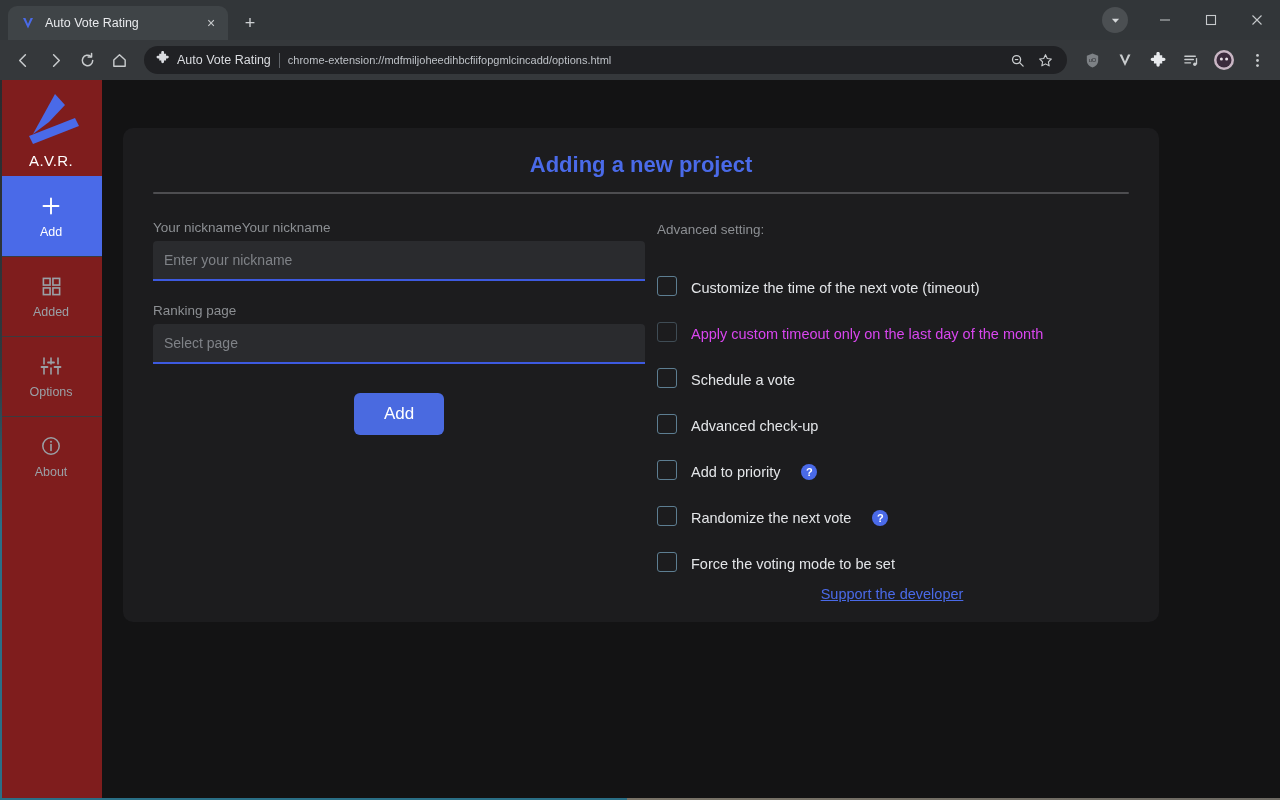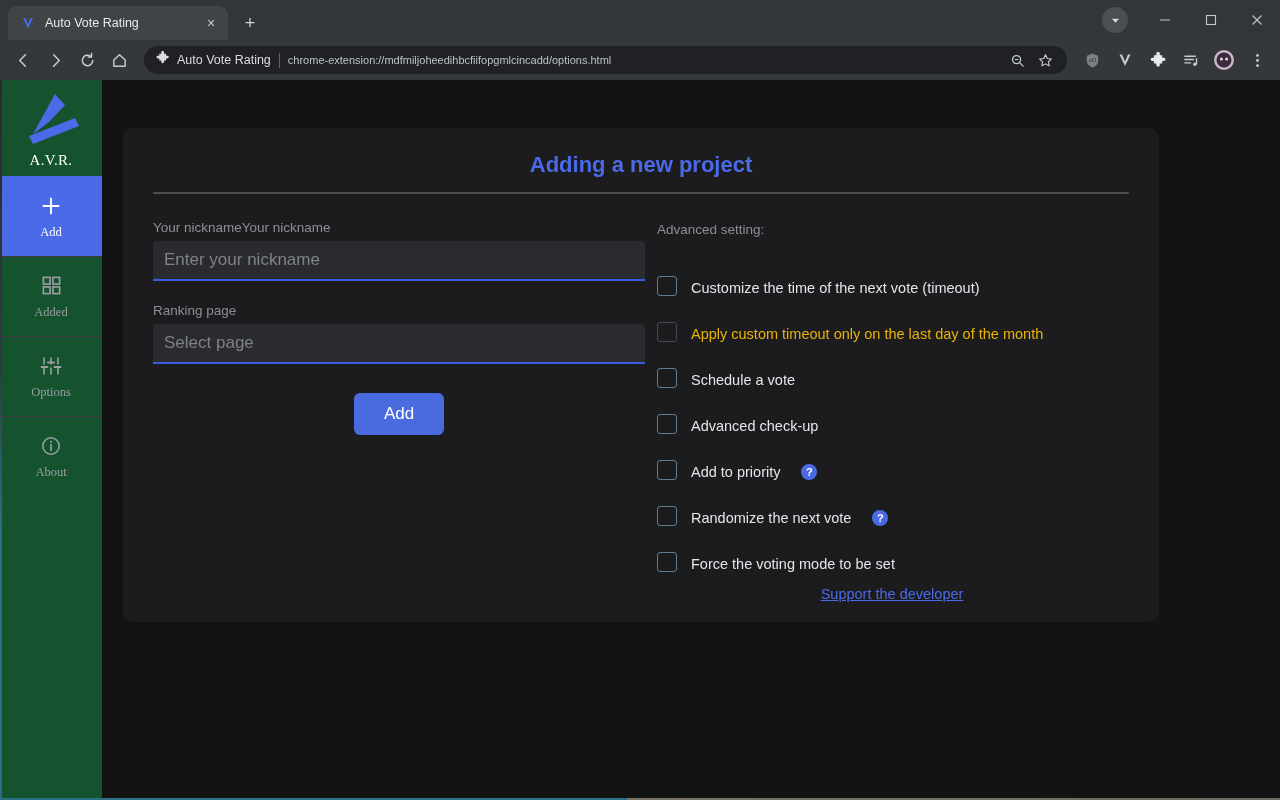--- a/index.html
+++ b/index.html
@@ -92,24 +92,23 @@
     z-index: 5;
   }
   .bottom-line {
     position: absolute; left: 0; right: 0; bottom: 0; height: 2px;
     background: linear-gradient(90deg,#2a6f86 0%, #2a6f86 49%, #7a7468 49%, #6d6a63 100%);
     z-index: 5;
   }
 
   
   .sidebar {
-    width: 102px; flex: 0 0 102px; background: #14532d;
+    width: 102px; flex: 0 0 102px; background: #7f1d1d;
     display: flex; flex-direction: column; align-items: stretch;
     padding-top: 4px;
-    font-family: Liberation Serif, serif;
   }
   .brand {
     height: 92px; display: flex; flex-direction: column;
     align-items: center; justify-content: center; gap: 2px;
   }
   .brand-mark { width: 64px; height: 58px; }
   .brand-name { color: #ffffff; font-size: 15px; letter-spacing: .3px; }
 
   .navitem {
     height: 80px; display: flex; flex-direction: column;
@@ -138,21 +137,21 @@
 
   .cols { display: flex; gap: 4px; }
   .col-left { width: 500px; flex: 0 0 500px; }
   .col-right { flex: 1; padding-top: 2px; }
 
   .field-label { color: #8c8f93; font-size: 13.5px; margin-bottom: 6px; }
   .field {
     width: 492px; height: 40px; background: #2a2b2e;
     border: none; border-bottom: 2px solid #3d5ae0;
     border-radius: 4px 4px 0 0;
-    color: #e8eaed; font-size: 17px; padding: 8px 11px;
+    color: #e8eaed; font-size: 14px; padding: 8px 11px;
     font-family: "Liberation Sans", sans-serif;
     display: flex; align-items: center;
     margin-bottom: 22px;
   }
   .field::placeholder { color: #7f8287; }
   .field.select { color: #7f8287; }
 
   .addbtn-wrap { width: 492px; display: flex; justify-content: center; padding-top: 7px; }
   .addbtn {
     background: #4a6ae0; color: #ffffff; border: none;
@@ -164,21 +163,21 @@
   .check-row {
     display: flex; align-items: flex-end; gap: 14px;
     height: 46px;
   }
   .cbox {
     width: 20px; height: 20px; flex: 0 0 20px;
     border: 1.5px solid #5d7e92; border-radius: 3px; background: transparent;
   }
   .check-row .ctext { color: #e3e5e8; font-size: 14.5px; }
   .check-row.disabled .cbox { border-color: #3f4c55; }
-  .check-row.disabled .ctext { color: #eab308; }
+  .check-row.disabled .ctext { color: #d946ef; }
   .help {
     width: 16px; height: 16px; border-radius: 50%;
     background: #4a6ae8; color: #ffffff; font-size: 11px;
     font-weight: bold; display: inline-flex; align-items: center;
     justify-content: center; margin-left: 7px; vertical-align: middle;
   }
   .support-wrap { display: flex; justify-content: center; padding-top: 14px; padding-right: 2px; }
   .support-link {
     color: #4a6ae8; font-size: 14.5px; text-decoration: underline;
   }

